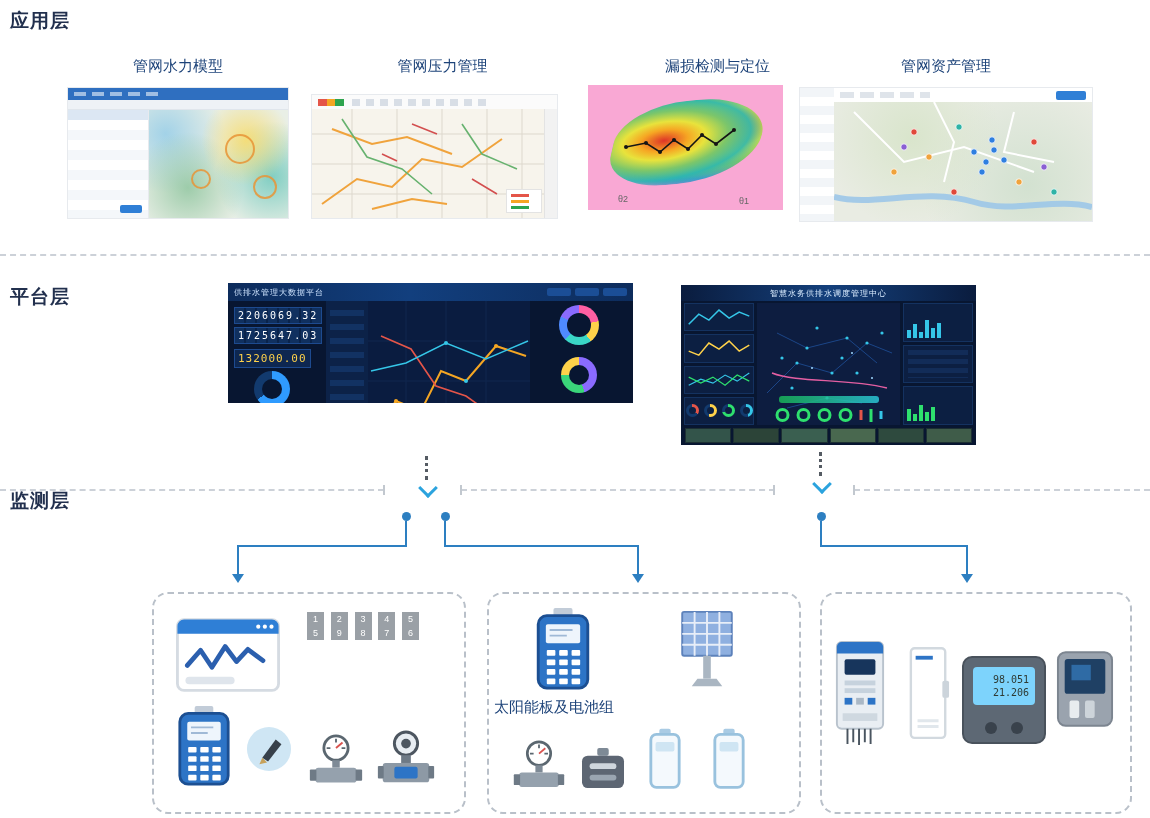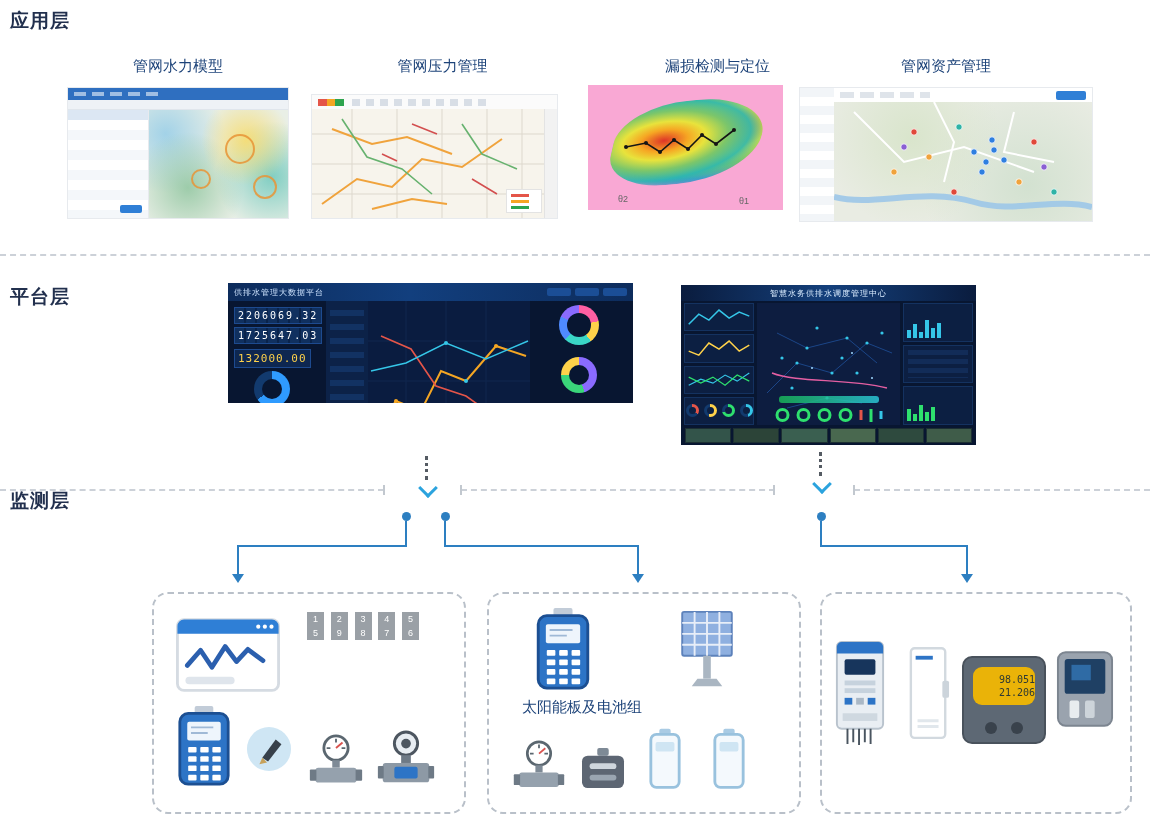--- a/index.html
+++ b/index.html
@@ -109,22 +109,22 @@
   .thumbs{position:absolute;left:4px;right:4px;bottom:2px;height:15px;display:flex;gap:2px;}
   .thumbs i{flex:1;border:1px solid #1c2f33;}
 
   
   .chip{position:absolute;width:126px;}
   .pins{display:flex;justify-content:space-between;padding:0 7px;}
   .pins span{width:17px;height:14px;background:#9aa0a6;color:#fff;font-size:9px;display:flex;align-items:center;justify-content:center;}
   .chip-body{height:50px;background:#4d4d4d;color:#fff;display:flex;align-items:center;justify-content:center;
     font-size:13px;margin:1px 0;border-radius:2px;}
   .analyzer{position:absolute;background:#5d6874;border-radius:10px;border:2px solid #49525c;}
-  .analyzer .lcd{position:absolute;left:9px;right:9px;top:9px;height:38px;background:#eab308;border-radius:9px;
-    display:flex;flex-direction:column;justify-content:center;align-items:flex-end;padding-right:0;
+  .analyzer .lcd{position:absolute;left:9px;right:9px;top:9px;height:38px;background:#7dd3fc;border-radius:4px;
+    display:flex;flex-direction:column;justify-content:center;align-items:flex-end;padding-right:6px;
     font-family:"DejaVu Sans Mono","Liberation Mono",monospace;font-size:10px;color:#2e3a33;line-height:13px;}
   .analyzer .knobs{position:absolute;left:0;right:0;bottom:8px;display:flex;justify-content:center;gap:14px;}
   .analyzer .knobs i{width:12px;height:12px;border-radius:50%;background:#39424c;}
 </style>
 </head>
 <body>
 
 <svg width="0" height="0" style="position:absolute" aria-hidden="true">
 <defs>
   <symbol id="sym-chart-window" viewBox="0 0 110 78">
@@ -552,21 +552,21 @@
   <svg class="icon" style="left:376px;top:730px;" width="60" height="64">
       <use href="#sym-transmitter-display"></use>
     </svg>
 
   <svg class="icon" style="left:534px;top:608px;" width="58" height="82">
       <use href="#sym-handheld"></use>
     </svg>
   <svg class="icon" style="left:676px;top:610px;" width="62" height="82">
       <use href="#sym-solar"></use>
     </svg>
-  <div class="caption" style="left:494px;top:698px;margin-left:28px;">太阳能板及电池组</div>
+  <div class="caption" style="left:494px;top:698px;">太阳能板及电池组</div>
   <svg class="icon" style="left:512px;top:740px;" width="54" height="56">
       <use href="#sym-transmitter"></use>
     </svg>
   <svg class="icon" style="left:580px;top:748px;" width="46" height="42">
       <use href="#sym-io-device"></use>
     </svg>
   <svg class="icon" style="left:648px;top:728px;" width="34" height="62">
       <use href="#sym-battery"></use>
     </svg>
   <svg class="icon" style="left:712px;top:728px;" width="34" height="62">

